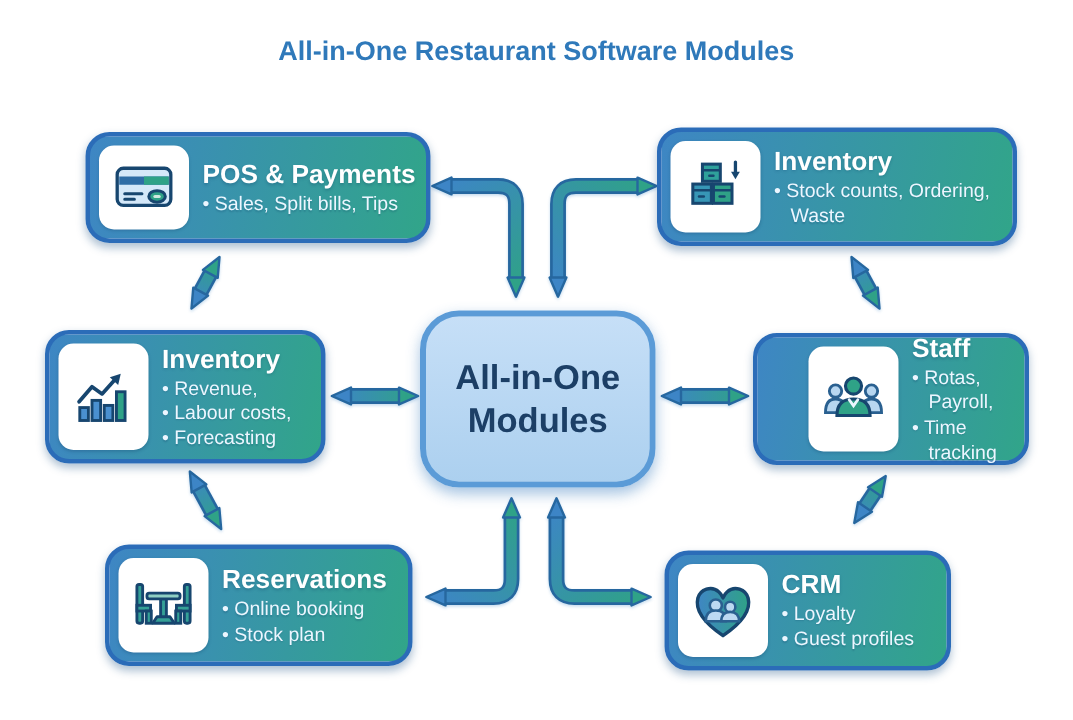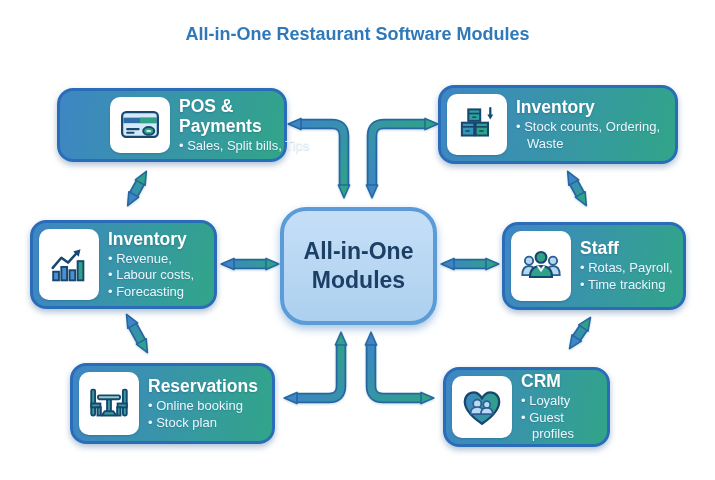--- a/index.html
+++ b/index.html
@@ -31,27 +31,27 @@
   .tile svg{display:block;}
   .mtext{flex:1 1 auto;min-width:0;}
   .mtitle{
     font-size:17.5px;font-weight:bold;color:#ffffff;line-height:1.15;
     margin-bottom:2px;text-shadow:0 1px 2px rgba(10,50,90,.25);
   }
   .bullet{
     font-size:13px;color:#ecf6ff;line-height:1.28;
     padding-left:11px;text-indent:-11px;text-shadow:0 1px 1px rgba(10,50,90,.2);
   }
-  #m-pos{left:57px;top:88px;width:230px;height:74px;padding-left:44px;}
+  #m-pos{left:57px;top:88px;width:230px;height:74px;}
   #m-pos .bullet{white-space:nowrap;}
   #m-inventory{left:438px;top:85px;width:240px;height:79px;}
   #m-reporting{left:30px;top:220px;width:187px;height:89px;}
-  #m-staff{left:502px;top:222px;width:184px;height:88px;}
+  #m-staff{left:502px;top:222px;width:184px;height:88px;padding-left:28px;}
   #m-reservations{left:70px;top:363px;width:205px;height:81px;}
-  #m-crm{left:443px;top:367px;width:167px;height:80px;}
+  #m-crm{left:443px;top:367px;width:191px;height:80px;}
   #center-box{
     position:absolute;z-index:2;box-sizing:border-box;
     left:280px;top:207px;width:157px;height:118px;
     border:4px solid #5b9bd7;border-radius:26px;
     background:linear-gradient(180deg,#c6dff7 0%,#acd0ef 100%);
     box-shadow:0 4px 9px rgba(58,124,190,.45);
     display:flex;flex-direction:column;align-items:center;justify-content:center;
     font-size:23px;font-weight:bold;color:#1c3f66;line-height:1.25;text-align:center;
   }
 </style>

